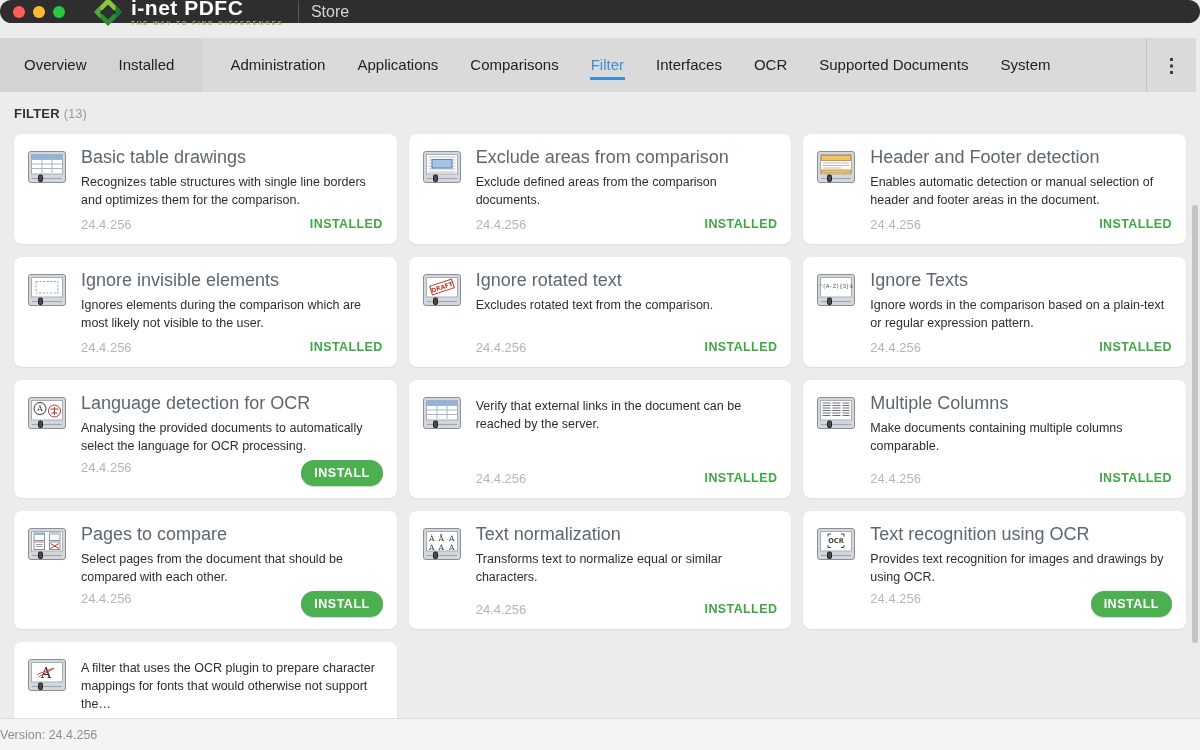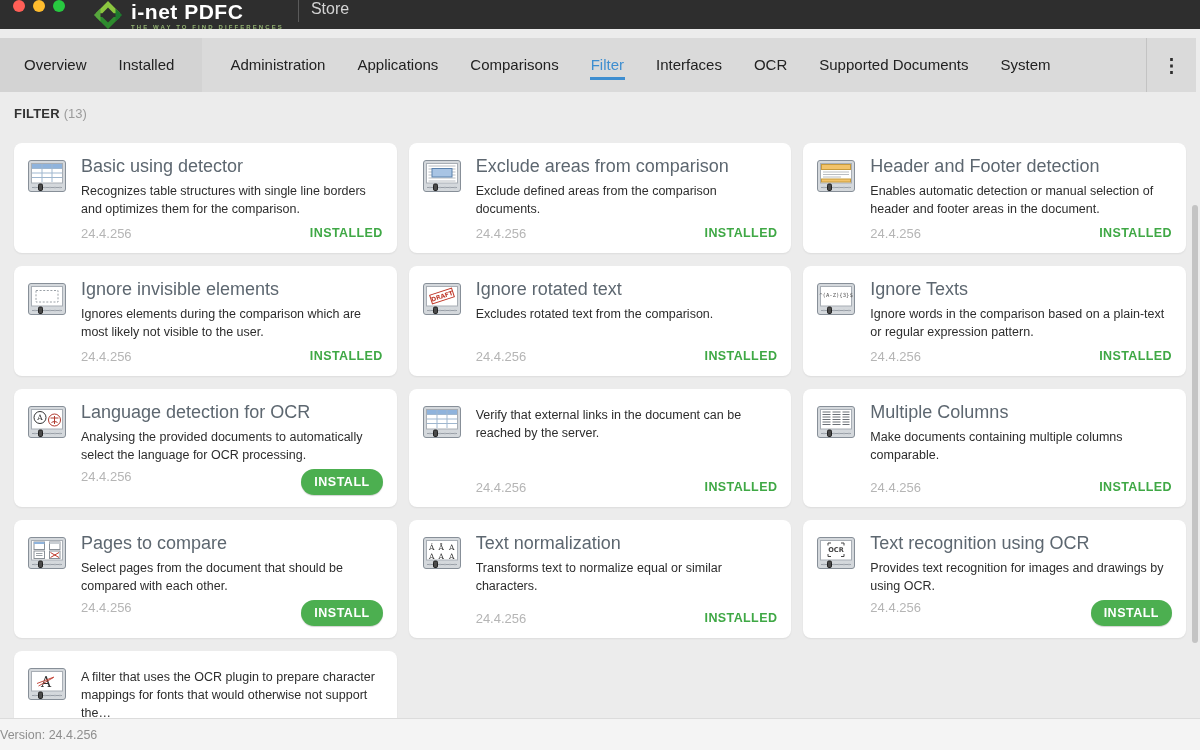--- a/index.html
+++ b/index.html
@@ -1,21 +1,21 @@
 <!DOCTYPE html>
 <html><head>
 <meta charset="utf-8">
 <style>
   * { margin:0; padding:0; box-sizing:border-box; }
   html,body { width:1200px; height:750px; overflow:hidden; }
   body { font-family:"Liberation Sans", sans-serif; position:relative; background:#ececec; }
 
   
-  .titlebar { position:absolute; top:0; left:0; right:0; height:29px; background:#2e2e2e;
-              display:flex; align-items:flex-start; z-index:10; }
+  .titlebar { position:absolute; top:0; left:0; right:0; height:23px; background:#2e2e2e;
+              display:flex; align-items:center; z-index:10;border-radius:14px; }
   .traffic { display:flex; gap:8px; margin-left:13px; margin-right:28px; }
   .light { width:12px; height:12px; border-radius:50%; display:inline-block; }
   .light.red { background:#ff5f57; } .light.yellow { background:#febc2e; } .light.green { background:#28c840; }
   .logo-wrap { display:flex; align-items:center; gap:8px; }
   .logo-text { display:flex; flex-direction:column; line-height:1; }
   .logo-title { color:#fff; font-size:21px; font-weight:800; letter-spacing:0.5px; }
   .logo-tag { color:#93b271; font-size:6px; font-weight:700; letter-spacing:2.1px; margin-top:2px; }
   .hdr-sep { width:1px; height:22px; background:#5a5a5a; margin:0 12px 0 14px; }
   .store-label { color:#d4d4d4; font-size:16px; font-weight:400; margin-right:26px; }
   .search-box { flex:1; margin-right:14px; height:26px; background:#232323; border-radius:4px;
@@ -35,21 +35,21 @@
   .tab .tab-label { padding:5px 1px 4px; border-bottom:3px solid transparent; }
   .tab.active { color:#3e8ed0; }
   .tab.active .tab-label { border-bottom-color:#3e8ed0; }
   .nav-kebab { width:50px; border-left:1px solid #c3c3c3; display:flex; align-items:center;
                justify-content:center; cursor:pointer; }
   .kebab-glyph { font-size:19px; font-weight:700; color:#2d2d2d; letter-spacing:0; line-height:1; }
 
   
   main { position:absolute; top:92px; left:0; right:0; bottom:0; overflow:hidden;
          background:#ececec; padding:14px 14px 0; }
-  .section-head { height:18px; margin-bottom:19px; font-size:13px; }
+  .section-head { height:18px; margin-bottom:10px; font-size:13px; }
   .section-title { font-weight:700; color:#333; letter-spacing:0.2px; }
   .section-count { color:#9b9b9b; margin-left:4px; }
   .grid { display:grid; grid-template-columns:repeat(3, 1fr); column-gap:12px; row-gap:13px;
           grid-auto-rows:minmax(110px, auto); }
   .card { background:#fff; border-radius:8px; padding:12px 14px; display:flex; gap:15px;
           box-shadow:0 1px 2px rgba(0,0,0,0.07); }
   .card-icon { flex:0 0 38px; margin-top:5px; }
   .card-body { flex:1; display:flex; flex-direction:column; min-width:0; }
   .card-title { font-size:18px; line-height:22px; color:#5d6770; font-weight:400; }
   .card-desc { font-size:12.5px; line-height:18px; color:#2d2d2d; margin-top:5px; }
@@ -144,21 +144,21 @@
         <div class="card-icon"><svg width="38" height="32" viewBox="0 0 38 32">
             <rect x="0.5" y="0.5" width="37" height="31" rx="2.5" fill="#d4d8dc" stroke="#878f98"></rect>
             <rect x="3.5" y="3.5" width="31" height="19.5" fill="#ffffff" stroke="#a8aeb5"></rect>
             <rect x="4" y="4" width="30" height="4.5" fill="#8fb3dc"></rect>
             <path d="M4 8.5h30M4 13h30M4 17.5h30M14 4v18M24 4v18" stroke="#9fb7cf" fill="none"></path>
             <line x1="4" y1="27.5" x2="34" y2="27.5" stroke="#9aa0a8"></line>
             <path d="M7 26.5v2M12 26.5v2M17 26.5v2M22 26.5v2M27 26.5v2M32 26.5v2" stroke="#b4bac0"></path>
             <rect x="10.5" y="24" width="4" height="6.5" rx="1.3" fill="#4a4a4a" stroke="#222"></rect>
           </svg></div>
         <div class="card-body">
-          <div class="card-title">Basic using detector</div>
+          <div class="card-title">Basic table drawings</div>
           <div class="card-desc">Recognizes table structures with single line borders and optimizes them for the comparison.</div>
           <div class="card-foot">
             <span class="card-version">24.4.256</span>
             <span class="status-installed">INSTALLED</span>
           </div>
         </div>
       </div>
       <div class="card">
         <div class="card-icon"><svg width="38" height="32" viewBox="0 0 38 32">
             <rect x="0.5" y="0.5" width="37" height="31" rx="2.5" fill="#d4d8dc" stroke="#878f98"></rect>

